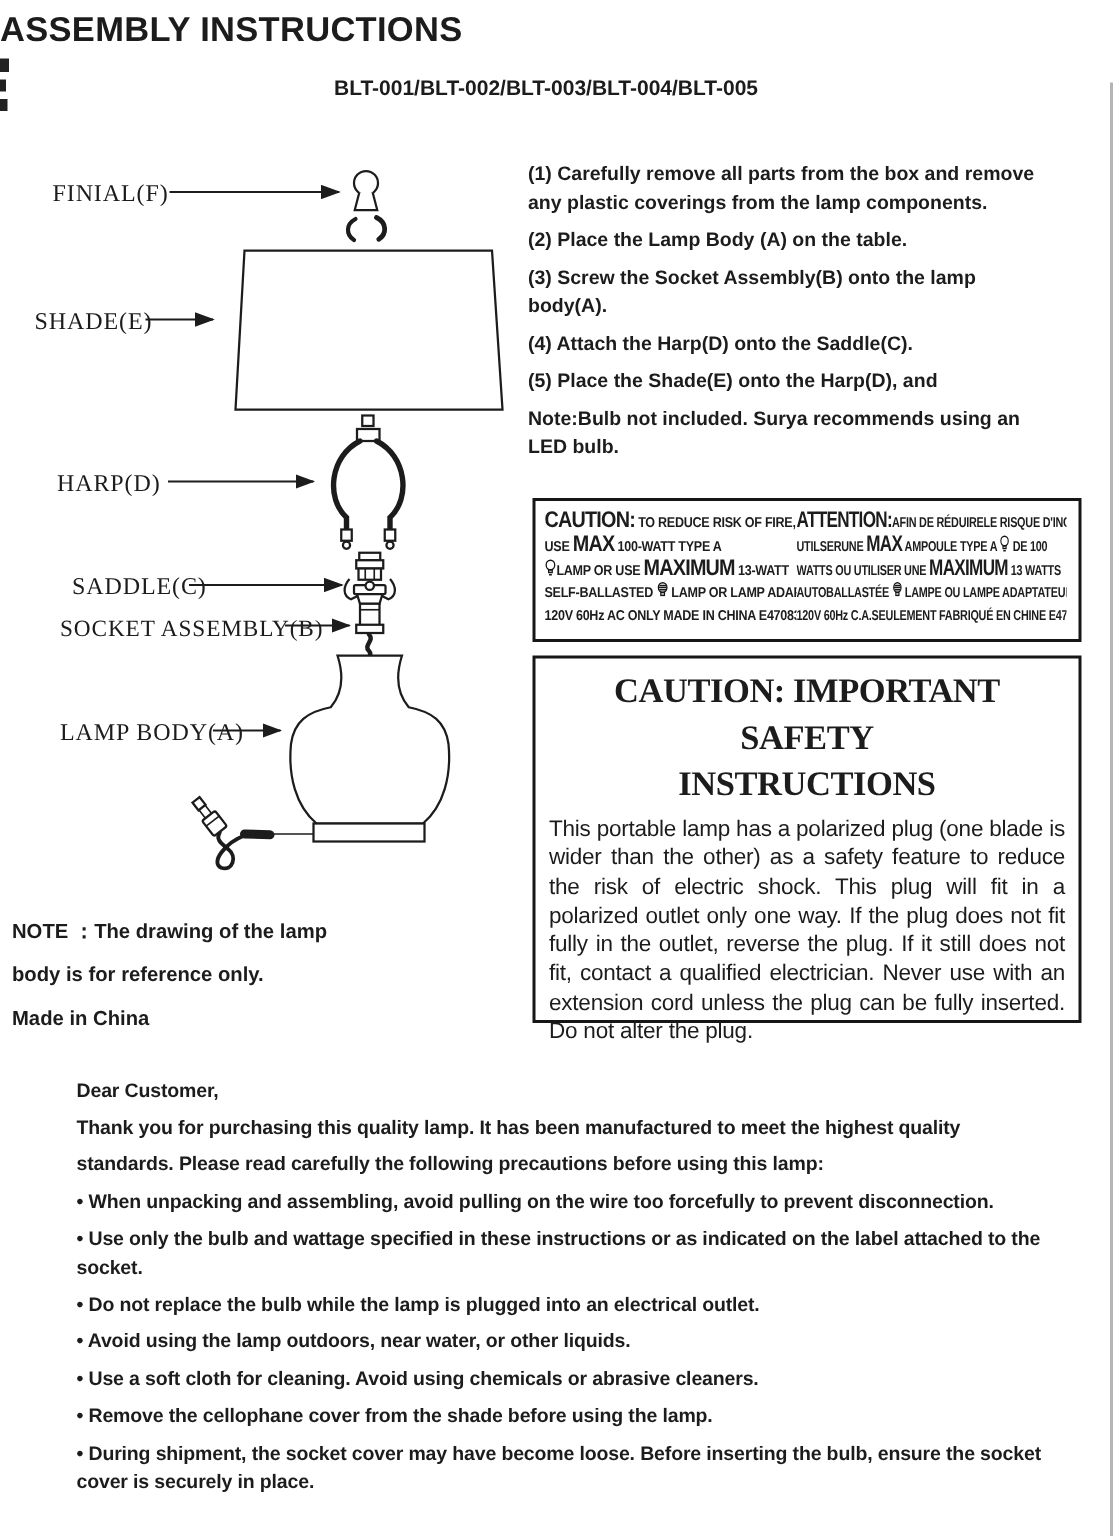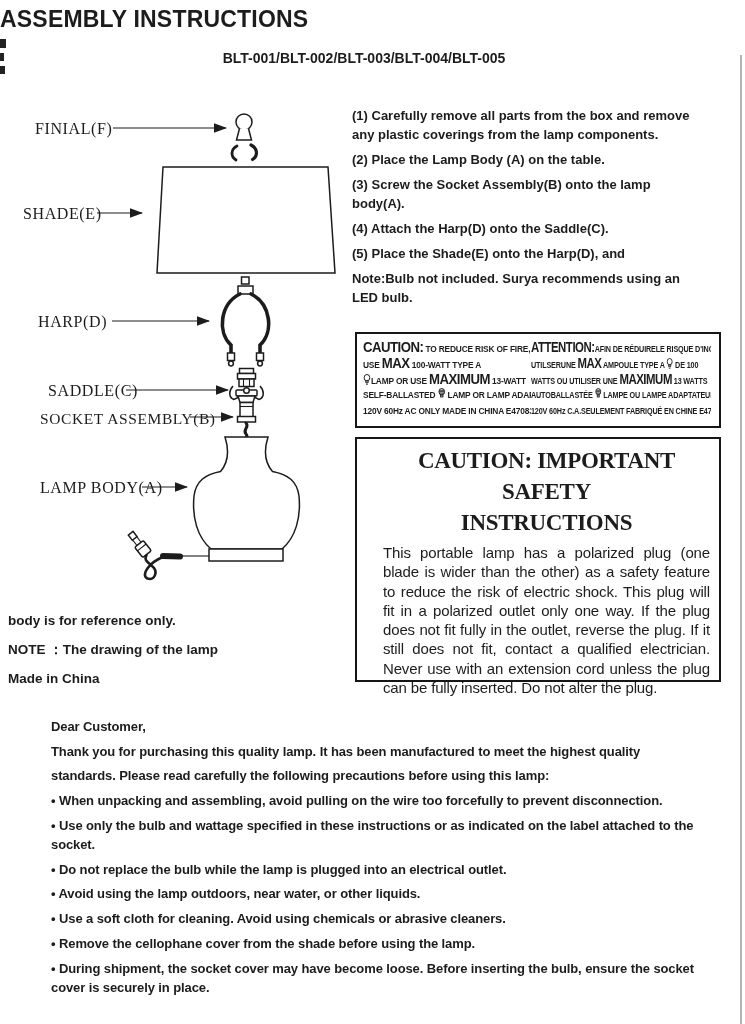--- a/index.html
+++ b/index.html
@@ -26,21 +26,21 @@
   .wcol-fr{width:180px;}
   .wscale{transform-origin:0 0;}
   .wcol-en .wscale{transform:scaleX(.88);width:114%;}
   .wcol-fr .wscale{transform:scaleX(.76);width:132%;}
   .wline{white-space:nowrap;font-weight:bold;font-size:9.5px;letter-spacing:-.2px;line-height:16px;height:16px;}
   .wline .wbig{font-size:15px;letter-spacing:-.6px;}
   .bulbicon{display:inline-block;vertical-align:-2px;}
   .bulbicon path,.bulbicon circle,.bulbicon line,.bulbicon rect{stroke:#161616;fill:none;stroke-width:1.1;}
   
   .safetybox{left:355px;top:437px;width:366px;height:245px;border:2px solid #161616;
-             box-sizing:border-box;padding:6px 9px 0 26px;}
+             box-sizing:border-box;padding:6px 9px 0 9px;}
   .stitle{font-family:"Liberation Serif",serif;font-weight:bold;font-size:23px;text-align:center;line-height:31px;letter-spacing:-.3px;}
   .sbody{margin-top:5px;font-size:15px;line-height:19.3px;text-align:justify;letter-spacing:-.15px;}
   
   .noteblock{left:8px;top:606px;width:340px;font-size:13.5px;font-weight:bold;line-height:29px;}
   
   .customer{left:7px;top:717px;width:737px;font-size:13px;font-weight:bold;line-height:19.2px;letter-spacing:-.1px;margin-left:44px;}
   .customer .cline{white-space:nowrap;}
   .customer .g{margin-bottom:5.5px;}
   
   .edge-line{left:740px;top:55px;width:2px;height:969px;background:#b5b5b5;}
@@ -195,22 +195,22 @@
   </div>
 </div>
 
 <div class="abs safetybox">
   <div class="stitle">CAUTION: IMPORTANT SAFETY</div>
   <div class="stitle">INSTRUCTIONS</div>
   <div class="sbody">This portable lamp has a polarized plug (one blade is wider than the other) as a safety feature to reduce the risk of electric shock. This plug will fit in a polarized outlet only one way. If the plug does not fit fully in the outlet, reverse the plug. If it still does not fit, contact a qualified electrician. Never use with an extension cord unless the plug can be fully inserted. Do not alter the plug.</div>
 </div>
 
 <div class="abs noteblock">
+  <div>NOTE ：The drawing of the lamp</div>
   <div>body is for reference only.</div>
-  <div>NOTE ：The drawing of the lamp</div>
   <div>Made in China</div>
 </div>
 
 <div class="abs customer">
   <div class="cline g">Dear Customer,</div>
   <div class="cline g">Thank you for purchasing this quality lamp. It has been manufactured to meet the highest quality</div>
   <div class="cline g">standards. Please read carefully the following precautions before using this lamp:</div>
   <div class="cline g">• When unpacking and assembling, avoid pulling on the wire too forcefully to prevent disconnection.</div>
   <div class="cline">• Use only the bulb and wattage specified in these instructions or as indicated on the label attached to the</div>
   <div class="cline g">socket.</div>

